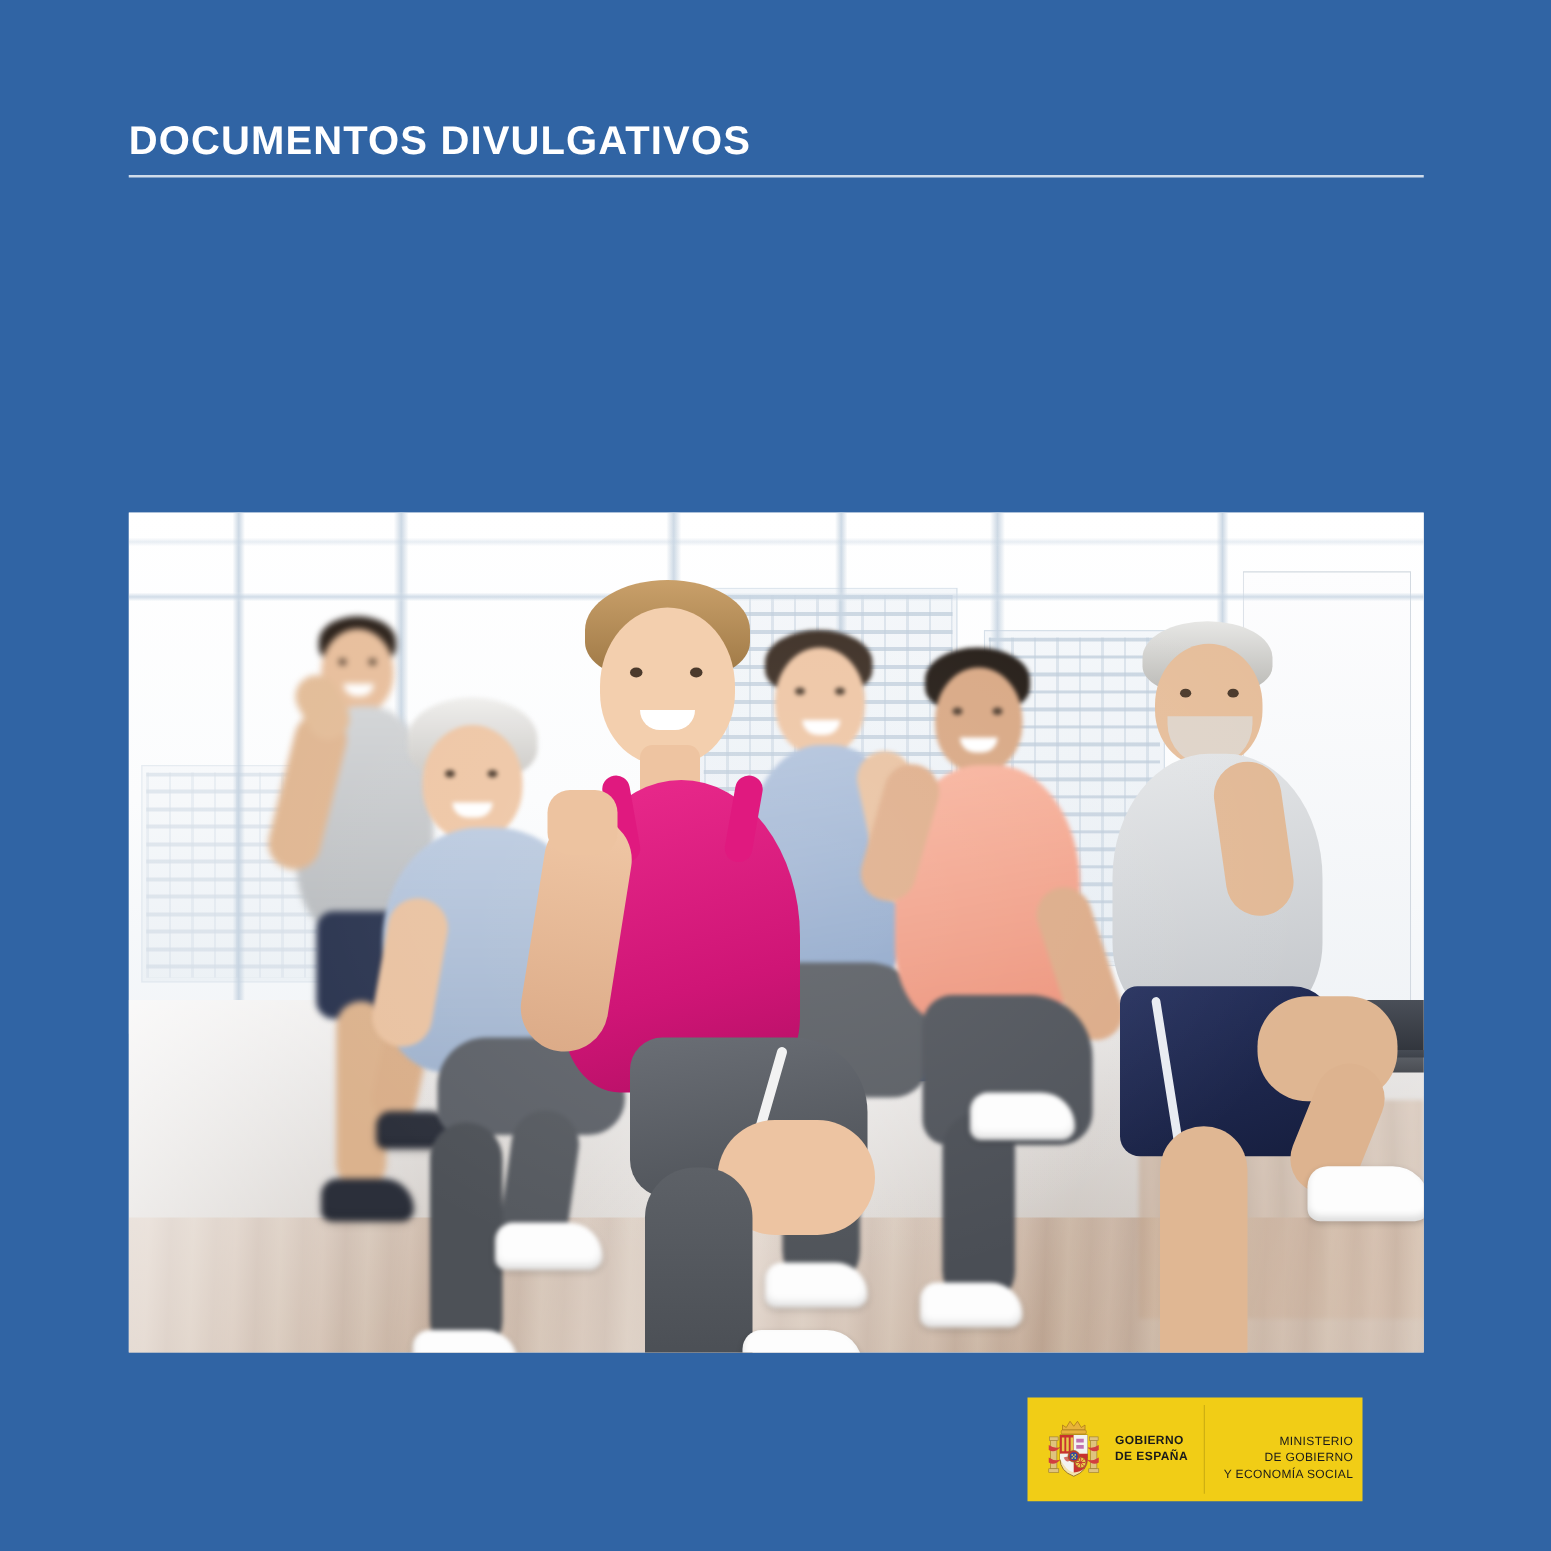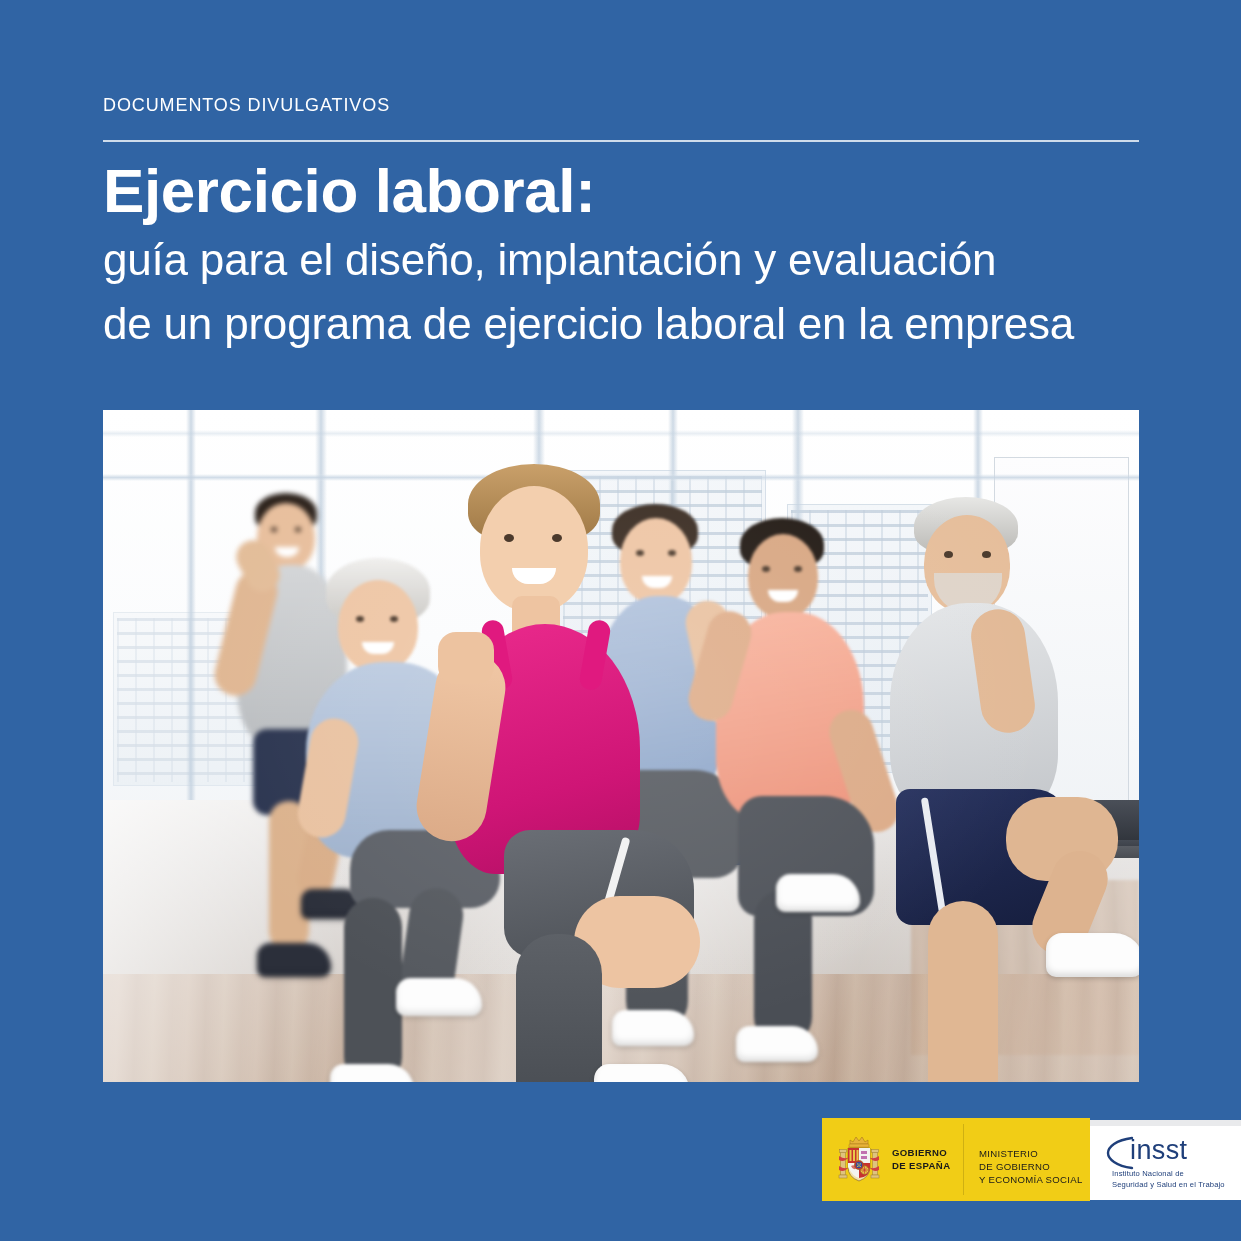--- a/index.html
+++ b/index.html
@@ -16,24 +16,24 @@
     height: 1241px;
     background: #3064a4;
     overflow: hidden;
   }
 
   
   .kicker {
     position: absolute;
     left: 103px;
     top: 96px;
-    font-size: 18px;
+    font-size: 32px;
     letter-spacing: 0.9px;
     color: #ffffff;
-    font-weight: 400;
+    font-weight: 700;
     line-height: 1;
     white-space: nowrap;
   }
   .rule {
     position: absolute;
     left: 103px;
     top: 140px;
     width: 1036px;
     height: 2px;
     background: #cfdceb;
@@ -203,20 +203,21 @@
     background: rgba(0,0,0,.14);
   }
   .min-text {
     position:absolute; left: 157px; top: 30px;
     font-size: 9.6px;
     font-weight: 400;
     color: #1a1a1a;
     letter-spacing: .3px;
     line-height: 1.34;
     white-space: nowrap;
+    text-align: right;
   }
   .logo-insst {
     position: absolute;
     left: 1090px;
     top: 1120px;
     width: 151px;
     height: 80px;
     background: #ffffff;
   }
   .insst-top-band {
@@ -243,25 +244,20 @@
 </style>
 </head>
 <body>
 
 <div class="page">
 
   <div class="kicker">DOCUMENTOS DIVULGATIVOS</div>
 
   <div class="rule"></div>
 
-  <div class="title-block">
-    <h1 class="title-main">Ejercicio laboral:</h1>
-    <p class="title-sub">guía para el diseño, implantación y evaluación</p>
-    <p class="title-sub">de un programa de ejercicio laboral en la empresa</p>
-  </div>
 
   <div class="photo">
     <div class="photo-scene">
 
       <div class="bg-wall"></div>
 
       <div class="building" style="left:44%;top:9%;width:20%;height:46%;"></div>
       <div class="building" style="left:66%;top:14%;width:14%;height:40%;"></div>
       <div class="building" style="left:1%;top:30%;width:14%;height:26%;opacity:.55;"></div>
 
@@ -446,27 +442,14 @@
       <div>DE ESPAÑA</div>
     </div>
     <div class="gob-divider"></div>
     <div class="min-text">
       <div>MINISTERIO</div>
       <div>DE GOBIERNO</div>
       <div>Y ECONOMÍA SOCIAL</div>
     </div>
   </div>
 
-  <div class="logo-insst">
-    <div class="insst-top-band"></div>
-    <div class="insst-mark">
-      <svg width="32" height="34" viewBox="0 0 32 34" aria-hidden="true">
-        <path d="M28 2 C12 4, 4 11, 4 17 C4 23, 12 30, 28 32" fill="none" stroke="#1f3f7a" stroke-width="2.4" stroke-linecap="round"></path>
-      </svg>
-    </div>
-    <div class="insst-word">insst</div>
-    <div class="insst-sub">
-      <div>Instituto Nacional de</div>
-      <div>Seguridad y Salud en el Trabajo</div>
-    </div>
-  </div>
 
 </div>
 
 </body></html>

